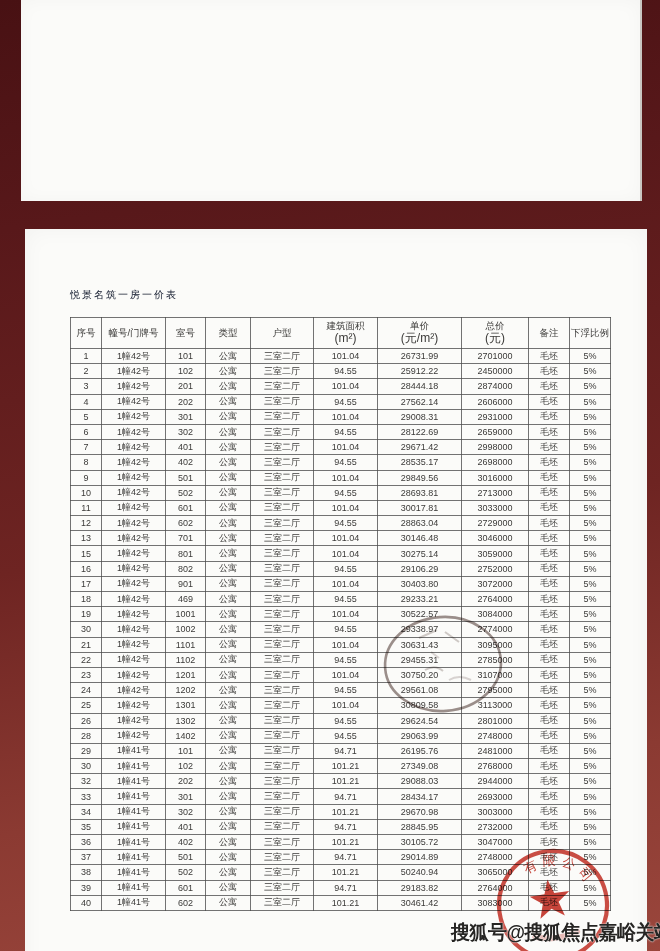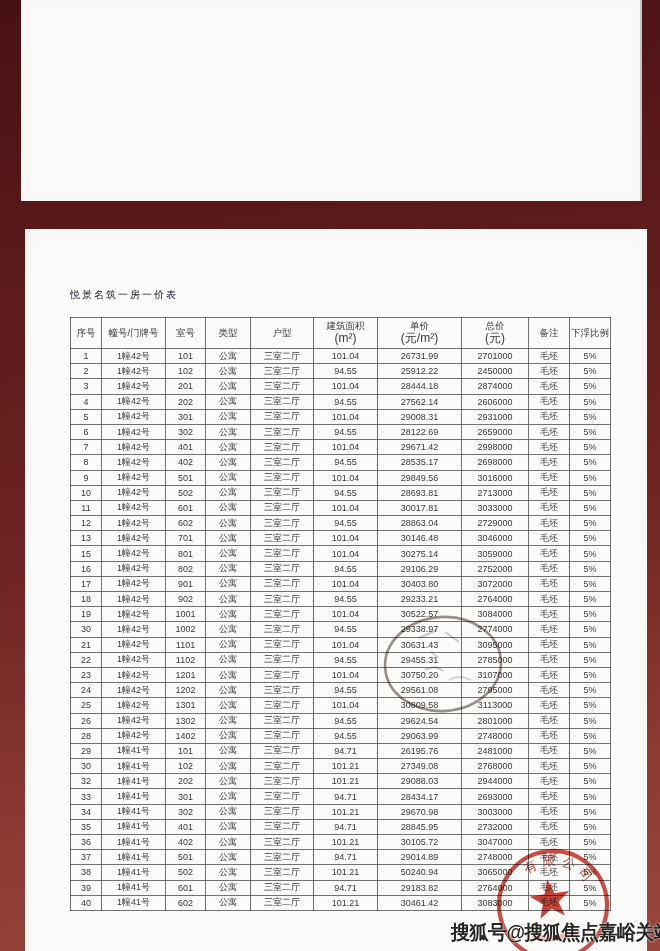--- a/index.html
+++ b/index.html
@@ -292,21 +292,21 @@
           <td>三室二厅</td>
           <td>101.04</td>
           <td>30403.80</td>
           <td>3072000</td>
           <td>毛坯</td>
           <td>5%</td>
         </tr>
         <tr>
           <td>18</td>
           <td>1幢42号</td>
-          <td>902</td>
+          <td>469</td>
           <td>公寓</td>
           <td>三室二厅</td>
           <td>94.55</td>
           <td>29233.21</td>
           <td>2764000</td>
           <td>毛坯</td>
           <td>5%</td>
         </tr>
         <tr>
           <td>19</td>

